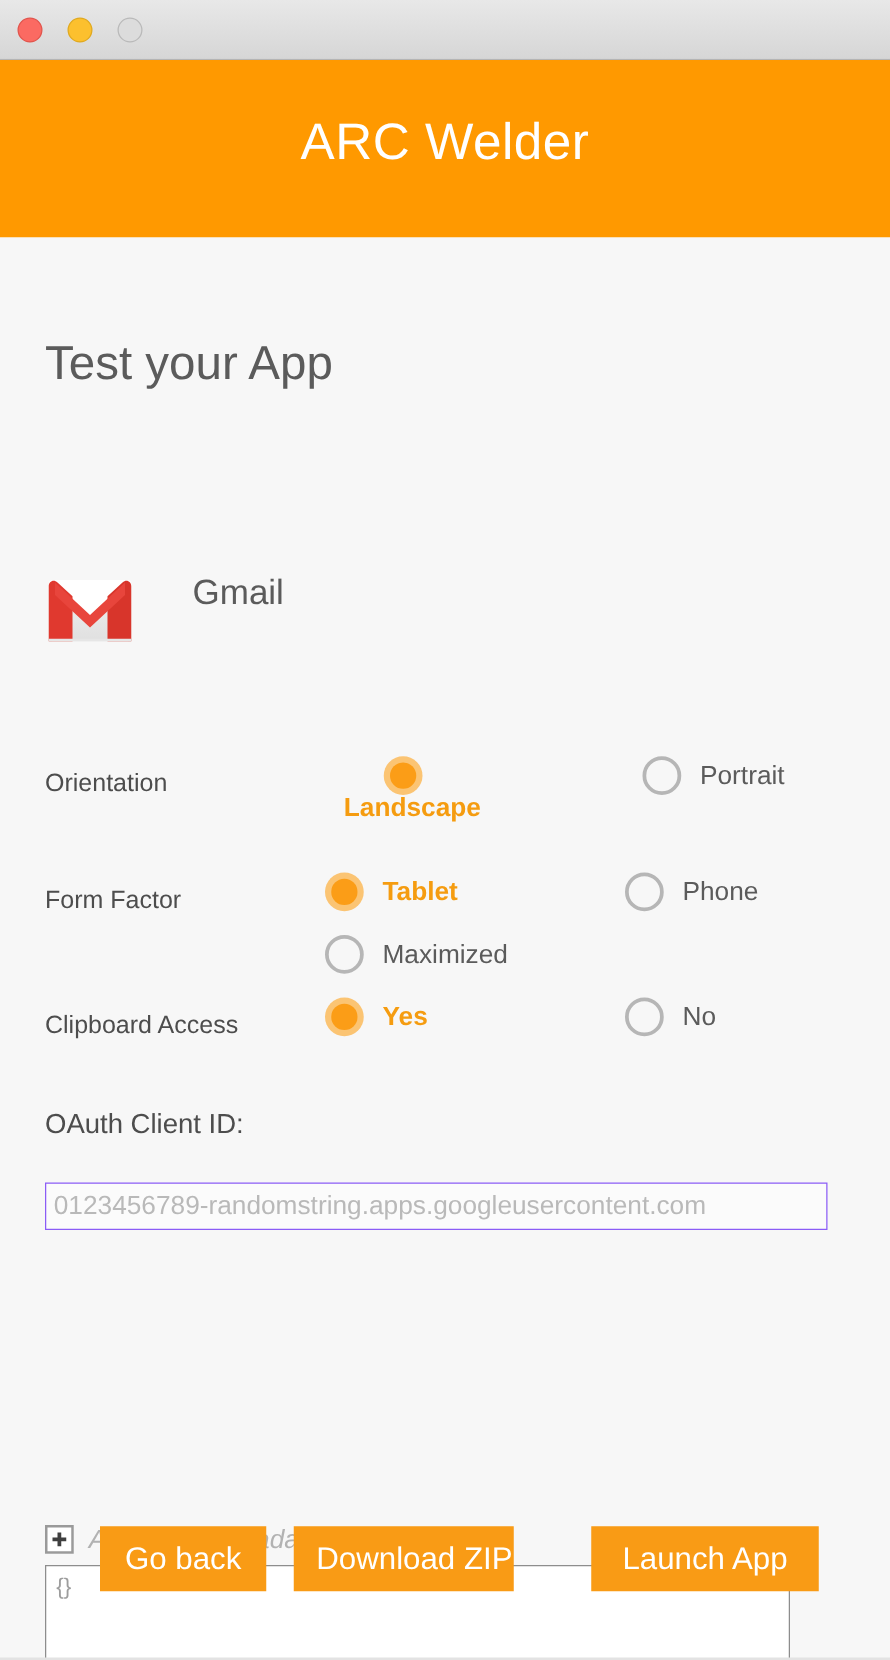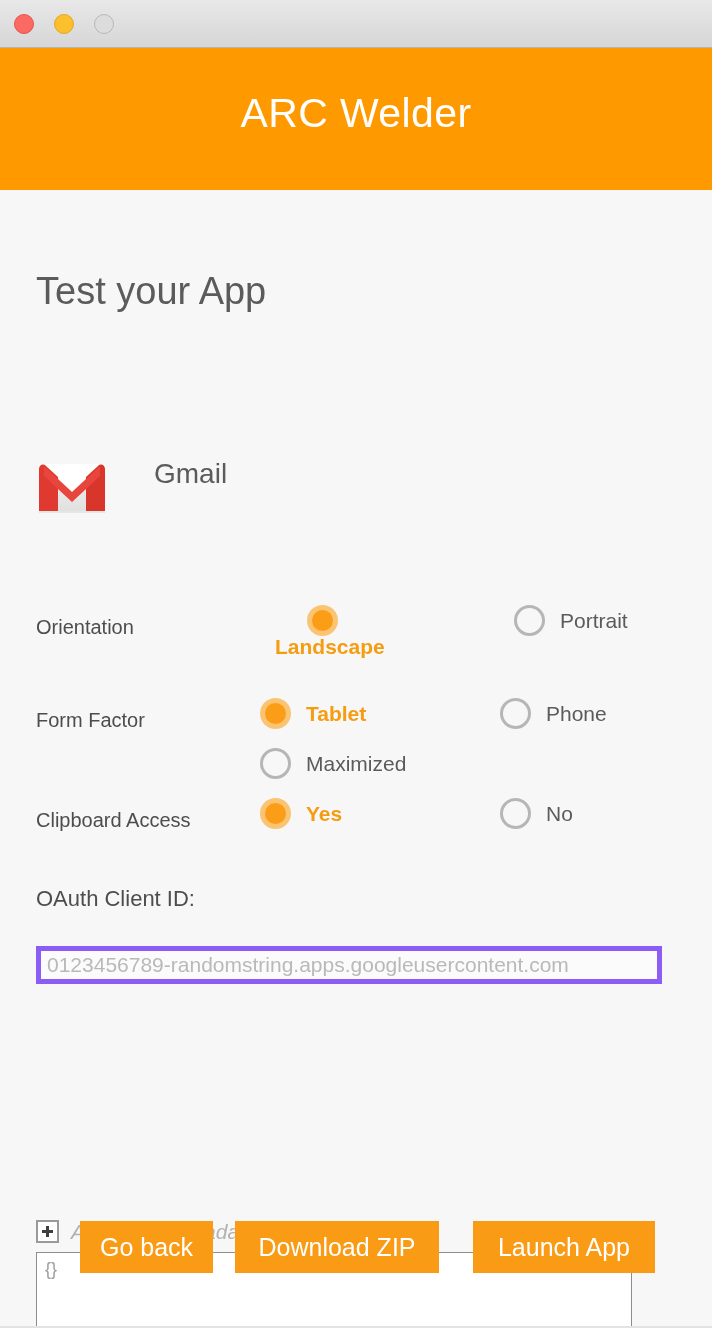--- a/index.html
+++ b/index.html
@@ -178,21 +178,21 @@
     line-height: 1;
     text-align: right;
   }
   #oauth-input {
     position: absolute;
     left: 36px;
     top: 756px;
     width: 626px;
     height: 38px;
     box-sizing: border-box;
-    border: 5px solid #8b5cf6;
+    border: 1px solid #8b5cf6;
     background: #fbfbfb;
     font-family: "Liberation Sans", sans-serif;
     font-size: 21px;
     color: #444;
     padding: 0 6px;
     border-radius: 0;
     outline: none;
   }
   #oauth-input::placeholder {
     color: #b9b9b9;
@@ -276,21 +276,21 @@
     font-size: 25px;
     line-height: 52px;
     padding: 0 18px;
     cursor: default;
     border-radius: 0;
     white-space: nowrap;
     box-sizing: border-box;
     text-align: center;
   }
   #btn-goback   { left: 80px;  width: 133px; }
-  #btn-download { left: 235px; width: 204px; }
+  #btn-download { left: 235px; width: 176px; }
   #btn-launch   { left: 473px; width: 182px; }
 
   #bottom-rule {
     position: absolute;
     left: 0;
     top: 1136px;
     width: 712px;
     height: 2px;
     background: #e3e3e3;
   }

